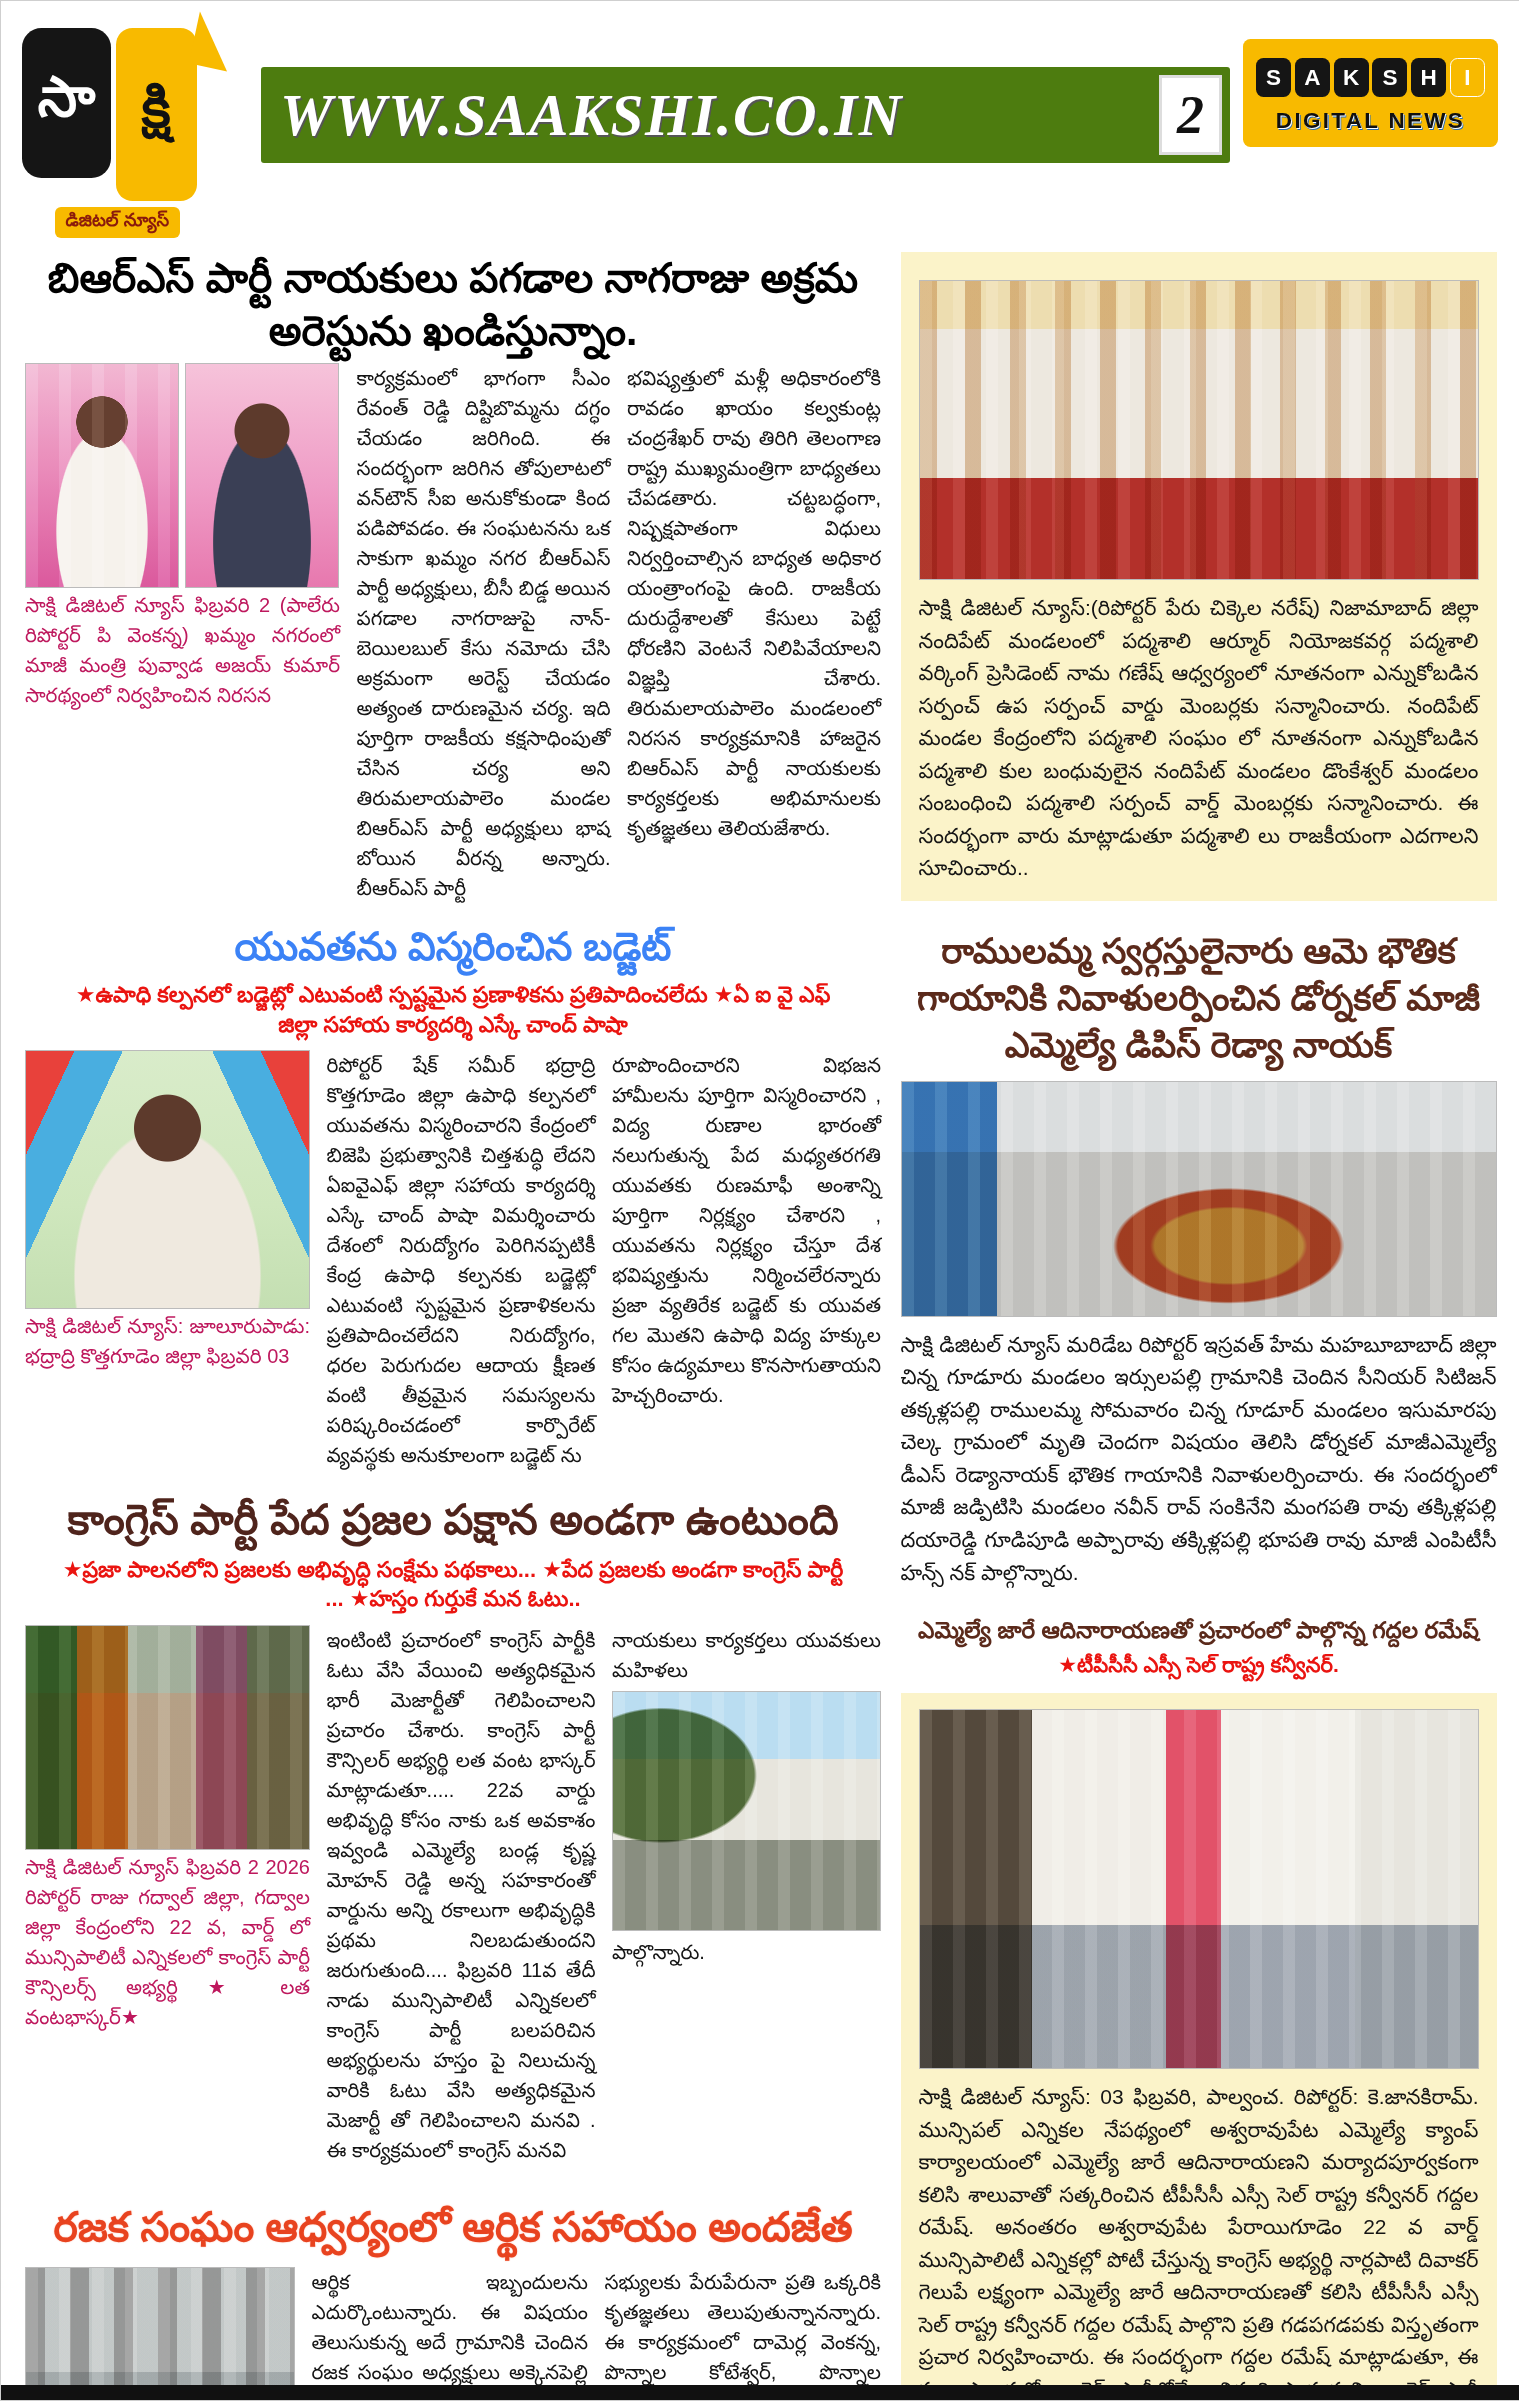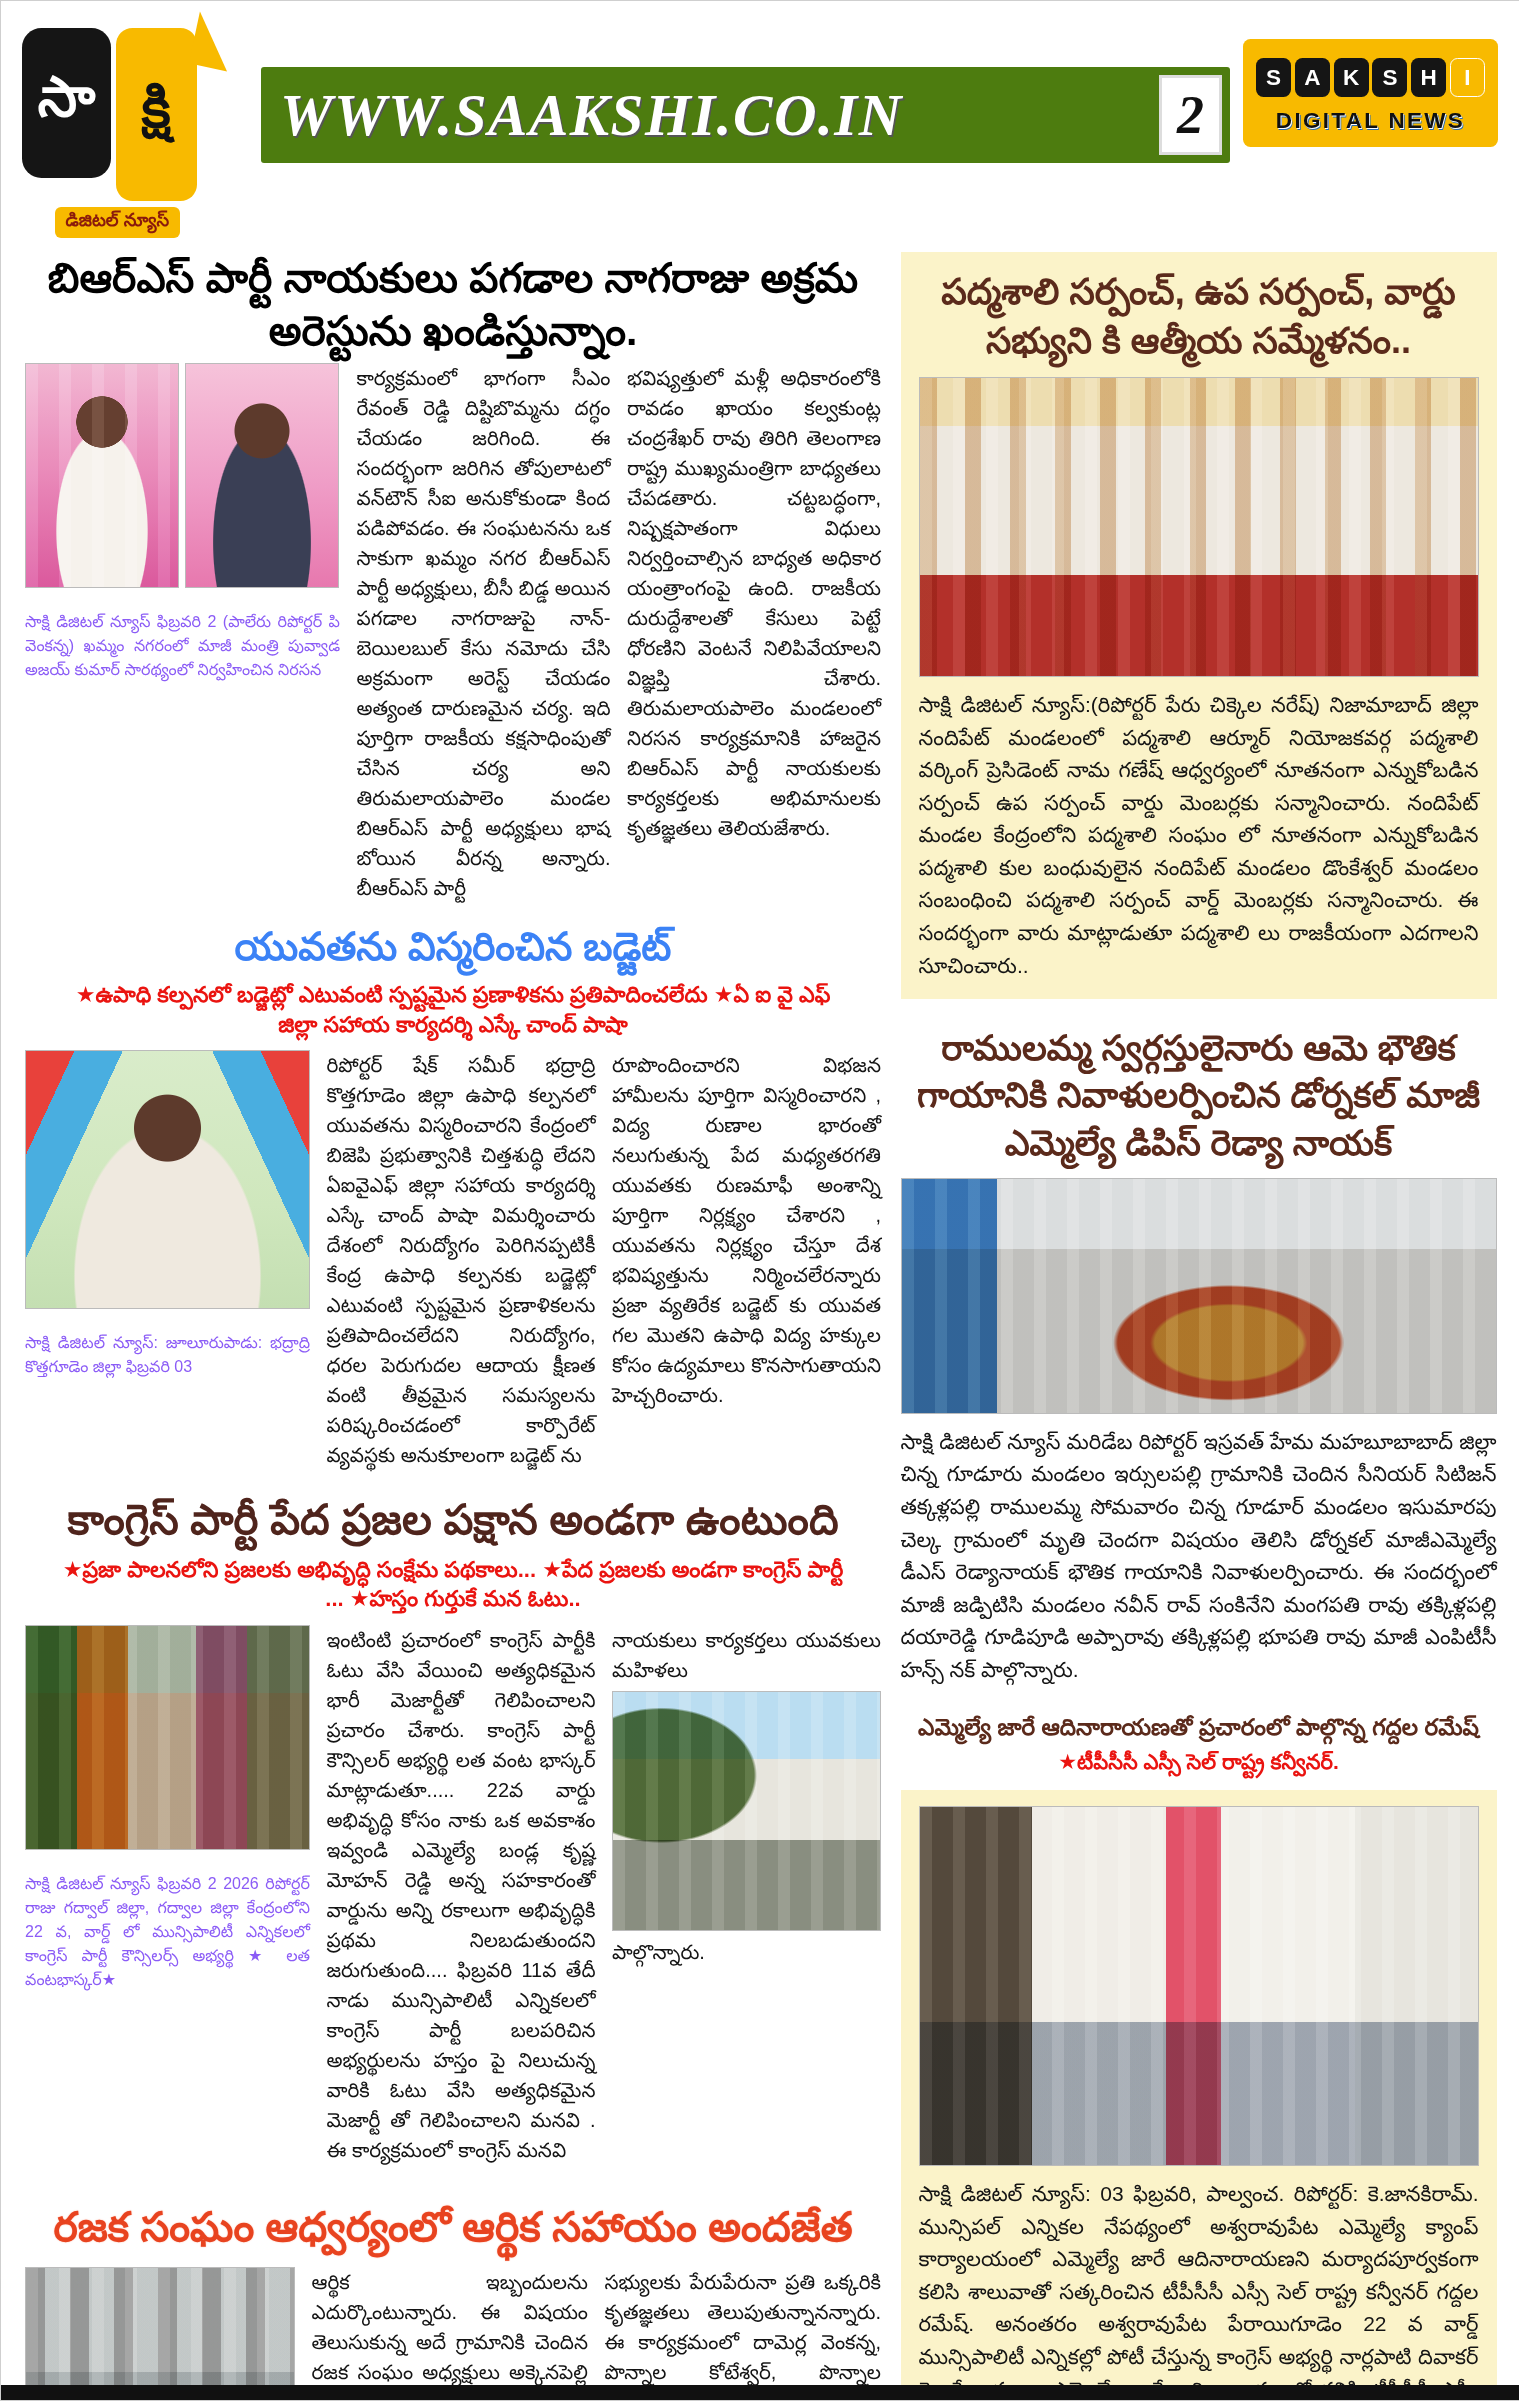--- a/index.html
+++ b/index.html
@@ -83,21 +83,21 @@
      linear-gradient(180deg,#efe0b5 0 16%, #efeae2 16% 66%, #b8342e 66% 100%),
      repeating-linear-gradient(90deg, rgba(190,120,40,.35) 0 16.5px, rgba(255,255,255,.25) 16.5px 45px); background-blend-mode:multiply; }
   .ph-ramu{ height:236px; background:
      radial-gradient(ellipse at 55% 70%, #e7a13c 0 16%, #d7552f 17% 24%, transparent 25%),
      linear-gradient(90deg,#3f7fc2 0 16%, #e9ecef 16% 100%),
      linear-gradient(180deg,#f2f2f0 0 30%, #d8d5cf 30% 100%); background-blend-mode:multiply; }
   .ph-gaddala{ height:360px; background:
      linear-gradient(90deg,#5a4f41 0 20%, #f1efe9 20% 44%, #e4586f 44% 54%, #f3f1ec 54% 78%, #e9e7e1 78% 100%),
      linear-gradient(180deg, rgba(255,255,255,.1) 0 60%, rgba(70,90,120,.45) 60% 100%); background-blend-mode:multiply; }
 
-  .caption{ font-size:16px; line-height:1.5; color:#8b5cf6; text-align:justify; margin-top:22px; }
+  .caption{ font-size:20px; line-height:1.5; color:#be185d; text-align:justify; margin-top:2px; }
 
   
   .yellowblock{ background:#fbf3c9; padding:16.5px 18px; }
   .rh{ color:#5b2a1b; font-weight:bold; text-align:center; line-height:1.35; }
   .rh1{ font-size:36px; }
   .rh2{ font-size:35px; margin-top:25.5px; }
   .rh3{ font-size:23px; margin-top:25.5px; }
   .rbody{ font-size:21px; line-height:1.55; color:#141414; text-align:justify; margin-top:12px; }
   .rsub{ color:#ea1410; text-align:center; font-weight:bold; font-size:21px; margin-top:7.5px; }
   .rphoto-wrap{ margin-top:12px; }
@@ -207,21 +207,20 @@
           <div class="btxt colw">ఆర్థిక ఇబ్బందులను ఎదుర్కొంటున్నారు. ఈ విషయం తెలుసుకున్న అదే గ్రామానికి చెందిన రజక సంఘం అధ్యక్షులు అక్కెనపెల్లి నరసయ్య ఆ సంఘం సభ్యుల సహకారంతో రజక కులదైవమైన మడేలయ జయంతి సందర్భంగా ఆదివారం రూ: 58 వేల రూపాయలు ఆర్థిక సహాయం అందజేశారు. ఈ సందర్భంగా బాసాని యాదగిరి మాట్లాడుతూ నేను ఎదుర్కొంటున్న అనారోగ్య సమస్యలలో రూ. 58 వేల రూపాయల సహాయం చేసినందుకు సంఘం</div>
           <div class="btxt colw">సభ్యులకు పేరుపేరునా ప్రతి ఒక్కరికి కృతజ్ఞతలు తెలుపుతున్నానన్నారు. ఈ కార్యక్రమంలో దామెర్ల వెంకన్న, పొన్నాల కోటేశ్వర్, పొన్నాల సత్తయ్య, దామోర్ల వీరయ్య, పొన్నాల నరసయ్య, పొన్నాల రాములు, దామెర్ల యాదగిరి, దామర పిచ్చయ్య, పొన్నాల రమేష్, ఉపసర్పంచ్ కంబాల వీరయ్య , వల్లంబట్ల రవీంద్రరావు , కేసరపు ఆంజనేయులు , పనుమటి అంజయ్య , బండి వెంకన్న , బొమ్మాన లక్ష్మయ్య , రజక సంఘం సభ్యులు తదితరులు పాల్గొన్నారు.</div>
         </div>
       </div>
 
     </div>
 
     <div class="rightcol">
 
       <div class="yellowblock">
-        <div class="rh rh1">పద్మశాలి సర్పంచ్, ఉప సర్పంచ్, వార్డు సభ్యుని కి ఆత్మీయ సమ్మేళనం..</div>
         <div class="rphoto-wrap">
           <div class="photo ph-padma">
               <div class="crowd-overlay"></div>
             </div>
         </div>
         <div class="rbody">సాక్షి డిజిటల్ న్యూస్:(రిపోర్టర్ పేరు చిక్కెల నరేష్) నిజామాబాద్ జిల్లా నందిపేట్ మండలంలో పద్మశాలి ఆర్మూర్ నియోజకవర్గ పద్మశాలి వర్కింగ్ ప్రెసిడెంట్ నామ గణేష్ ఆధ్వర్యంలో నూతనంగా ఎన్నుకోబడిన సర్పంచ్ ఉప సర్పంచ్ వార్డు మెంబర్లకు సన్మానించారు. నందిపేట్ మండల కేంద్రంలోని పద్మశాలి సంఘం లో నూతనంగా ఎన్నుకోబడిన పద్మశాలి కుల బంధువులైన నందిపేట్ మండలం డొంకేశ్వర్ మండలం సంబంధించి పద్మశాలి సర్పంచ్ వార్డ్ మెంబర్లకు సన్మానించారు. ఈ సందర్భంగా వారు మాట్లాడుతూ పద్మశాలి లు రాజకీయంగా ఎదగాలని సూచించారు..</div>
       </div>
 
       <div>
         <div class="rh rh2">రాములమ్మ స్వర్గస్తులైనారు ఆమె భౌతిక గాయానికి నివాళులర్పించిన డోర్నకల్ మాజీ ఎమ్మెల్యే డిపిస్ రెడ్యా నాయక్</div>

